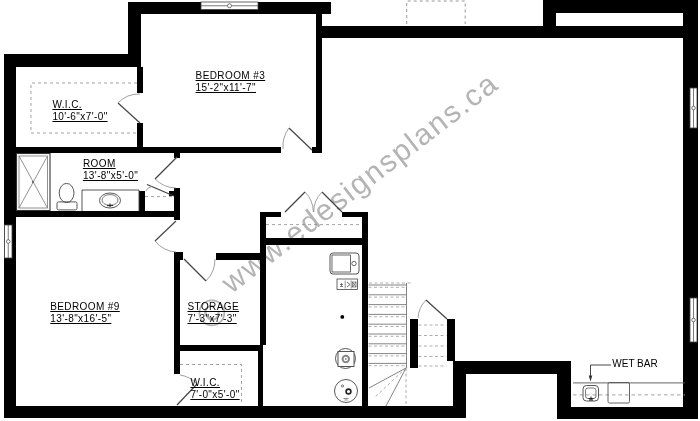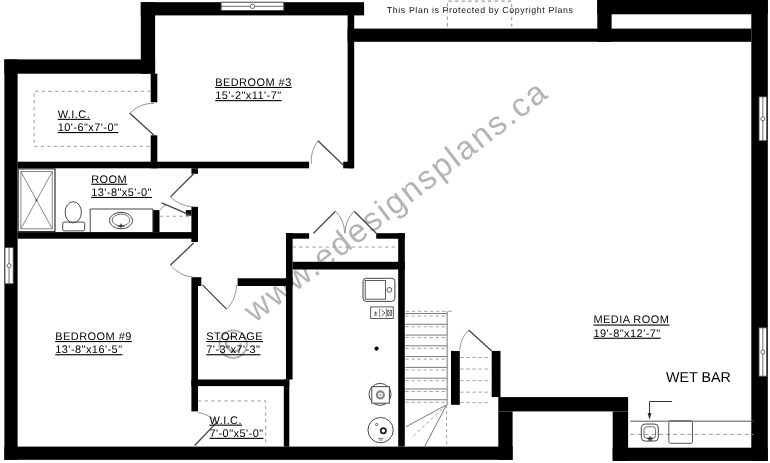--- a/index.html
+++ b/index.html
@@ -329,32 +329,30 @@
 <g fill="none" stroke="#555" stroke-width="0.9">
         <rect x="608" y="382.5" width="21.5" height="20.5" rx="1.5"></rect>
       </g>
 
 <g fill="none" stroke="#333" stroke-width="0.9">
 <path d="M611,365 L590.5,365 L590.5,377"></path>
 <path d="M590.5,381.5 L588.7,375.5 L592.3,375.5 Z" fill="#333" stroke="none"></path>
 </g>
 </svg>
 
-<div class="copyright" style="left:436.5px;top:4.6px">This Plan is Protected by Copyright Plans</div>
 
 <div class="lbl" style="left:230.4px;top:70.1px"><span>BEDROOM #3</span><br><span>15'-2"x11'-7"</span></div>
 
 <div class="lbl" style="left:80px;top:98.5px"><span>W.I.C.</span><br><span>10'-6"x7'-0"</span></div>
 
 <div class="lbl" style="left:110.5px;top:158.3px"><span>ROOM</span><br><span>13'-8"x5'-0"</span></div>
 
 
 <div class="lbl" style="left:85px;top:301.1px"><span>BEDROOM #9</span><br><span>13'-8"x16'-5"</span></div>
 
 <div class="lbl" style="left:213.3px;top:300.9px"><span>STORAGE</span><br><span>7'-3"x7'-3"</span></div>
 
 
-<div class="lbl" style="left:574px;top:286px"><span>MEDIA ROOM</span><br><span>19'-8"x12'-7"</span></div>
 
 <div class="lbl" style="left:215px;top:376.8px"><span>W.I.C.</span><br><span>7'-0"x5'-0"</span></div>
 
-<div class="lbl" style="left:635px;top:337px;font-size:13px;letter-spacing:0">WET BAR</div>
+<div class="lbl" style="left:635px;top:358px;font-size:10px;letter-spacing:0">WET BAR</div>
 </div>
 
 </body></html>

